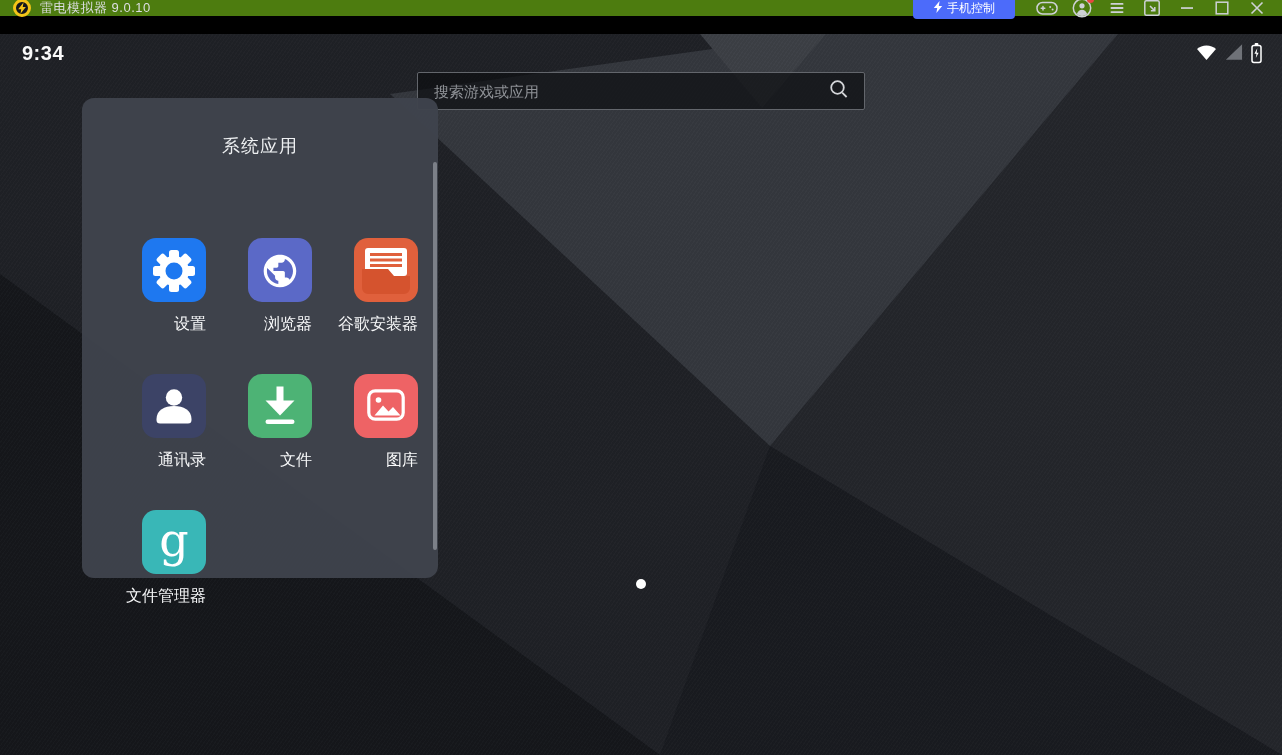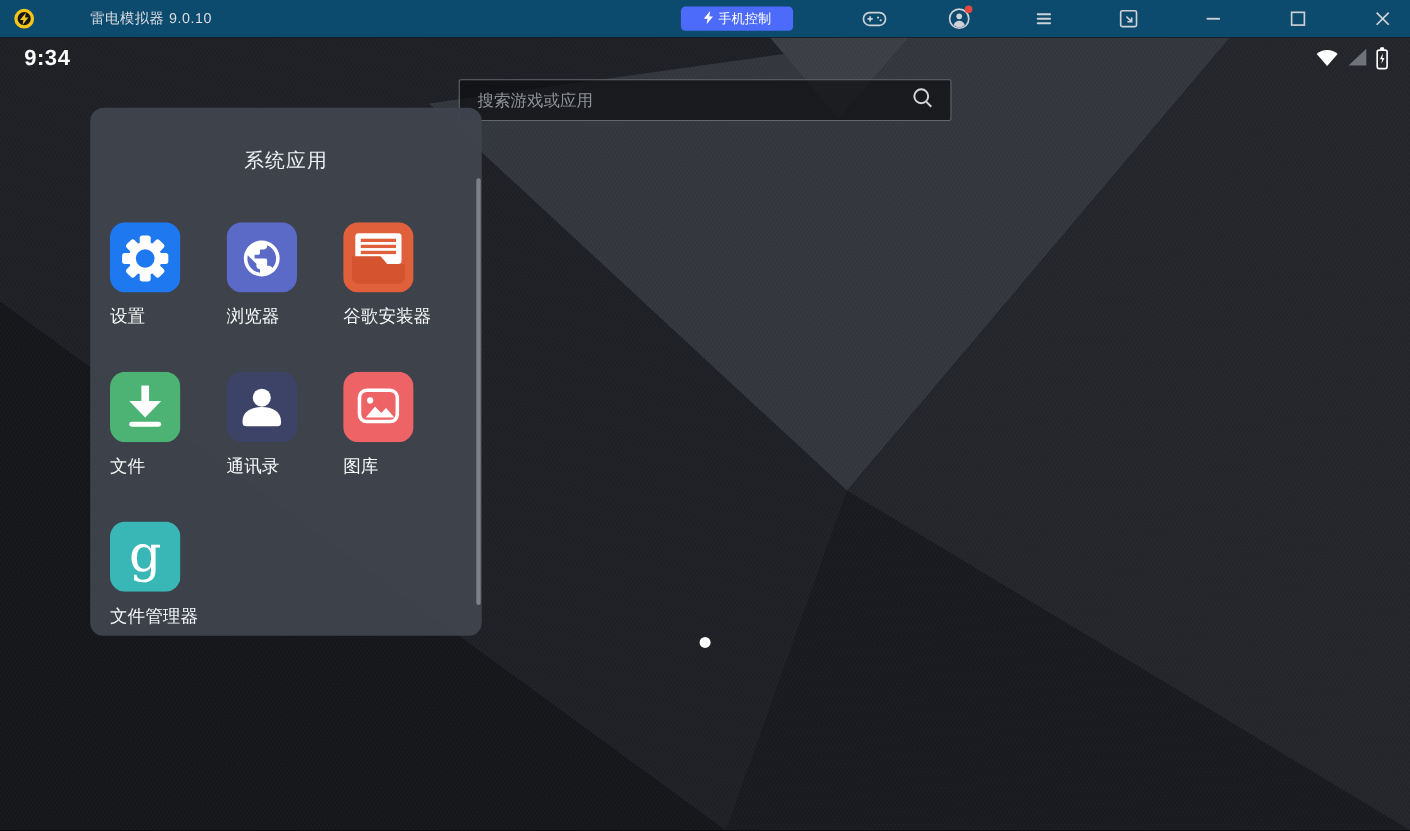--- a/index.html
+++ b/index.html
@@ -1,22 +1,22 @@
 <!DOCTYPE html>
 <html><head>
 <meta charset="utf-8">
 <style>
   * { margin:0; padding:0; box-sizing:border-box; }
   html,body { width:1282px; height:755px; overflow:hidden; background:#000;
               font-family:"Liberation Sans", sans-serif; }
   .stage { position:relative; width:1282px; height:755px; }
 
   
-  .titlebar { position:absolute; left:0; top:0; width:1282px; height:34px;
-              background:#0c4a6e; display:flex; align-items:center; padding:0 10px 0 12px;gap:42px; }
+  .titlebar { position:absolute; left:0; top:0; width:1282px; height:16px;
+              background:#4d7c0f; display:flex; align-items:center; padding:0 10px 0 12px; }
   .logo { width:20px; height:20px; display:block; }
   .win-title { color:#dcdee1; font-size:13px; margin-left:8px; letter-spacing:.5px; }
   .tb-spacer { flex:1; }
   .phone-ctrl { height:22px; display:flex; align-items:center; gap:4px; padding:0 20px;
                 border-radius:4px; background:#4c6bfa; color:#fff; font-size:12px;
                 border:none; cursor:pointer; margin-right:12px; }
   .tb-btn { width:30px; height:34px; display:flex; align-items:center; justify-content:center;
             position:relative; cursor:pointer; margin-left:5px; }
   .tb-btn svg { display:block; }
   .red-dot { position:absolute; top:5px; right:3px; width:7px; height:7px;
@@ -45,21 +45,21 @@
                      color:#cfd1d4; font-size:15px; font-family:inherit; }
   .searchbar input::placeholder { color:#8f9297; }
 
   
   .folder { position:absolute; left:82px; top:64px; width:356px; height:480px;
             background:rgba(63,67,76,.97); border-radius:12px; }
   .folder-title { position:absolute; top:36px; left:0; width:100%; text-align:center;
                   color:#eef0f2; font-size:18px; letter-spacing:1px; }
   .apps { position:absolute; left:18px; top:104px; width:318px;
           display:grid; grid-template-columns:repeat(3,106px); grid-auto-rows:136px; }
-  .app { display:flex; flex-direction:column; align-items:flex-start; cursor:pointer; }
+  .app { display:flex; flex-direction:column; align-items:flex-end; cursor:pointer;margin-top:36px; }
   .app-icon { width:64px; height:64px; display:block; }
   .app-label { margin-top:12px; color:#f7f8f9; font-size:16px; white-space:nowrap; }
   .fthumb { position:absolute; left:351px; top:64px; width:4px; height:388px;
             border-radius:2px; background:#7c8088; }
 
   .page-dot { position:absolute; left:636px; top:545px; width:10px; height:10px;
               border-radius:50%; background:#fff; }
 </style>
 </head>
 <body>
@@ -230,43 +230,43 @@
                   <rect x="16" y="26" width="32" height="3"></rect>
                 </g>
                 <path d="M8 31 H34 L40 38 H56 V50 a6 6 0 0 1 -6 6 H14 a6 6 0 0 1 -6 -6 Z" fill="#d5532e"></path>
               </svg>
             </span>
             <div class="app-label">谷歌安装器</div>
           </div>
           <div class="app">
             <span>
               <svg class="app-icon" viewBox="0 0 64 64">
+                <rect width="64" height="64" rx="14" fill="#3c4366"></rect>
+                <circle cx="32" cy="23.5" r="8.2" fill="#fff"></circle>
+                <path d="M14.5 45 c0-8.8 8-13 17.5-13 s17.5 4.2 17.5 13 v1 a3.5 3.5 0 0 1 -3.5 3.5 h-28 a3.5 3.5 0 0 1 -3.5 -3.5 z" fill="#fff"></path>
+              </svg>
+            </span>
+            <div class="app-label">通讯录</div>
+          </div>
+          <div class="app">
+            <span>
+              <svg class="app-icon" viewBox="0 0 64 64">
                 <rect width="64" height="64" rx="14" fill="#4db375"></rect>
                 <g fill="#fff">
                   <rect x="28.5" y="12.5" width="7" height="15"></rect>
                   <path d="M17.5 26.5 h29 L32 41.5 Z"></path>
                   <rect x="17.5" y="45.5" width="29" height="4.5" rx="2.25"></rect>
                 </g>
               </svg>
             </span>
             <div class="app-label">文件</div>
           </div>
           <div class="app">
             <span>
               <svg class="app-icon" viewBox="0 0 64 64">
-                <rect width="64" height="64" rx="14" fill="#3c4366"></rect>
-                <circle cx="32" cy="23.5" r="8.2" fill="#fff"></circle>
-                <path d="M14.5 45 c0-8.8 8-13 17.5-13 s17.5 4.2 17.5 13 v1 a3.5 3.5 0 0 1 -3.5 3.5 h-28 a3.5 3.5 0 0 1 -3.5 -3.5 z" fill="#fff"></path>
-              </svg>
-            </span>
-            <div class="app-label">通讯录</div>
-          </div>
-          <div class="app">
-            <span>
-              <svg class="app-icon" viewBox="0 0 64 64">
                 <rect width="64" height="64" rx="14" fill="#ee6365"></rect>
                 <rect x="14.8" y="16.8" width="34.4" height="28.4" rx="6.5" fill="none" stroke="#fff" stroke-width="3.2"></rect>
                 <circle cx="24.5" cy="26" r="2.8" fill="#fff"></circle>
                 <path d="M20.5 41.5 l8.5-10 5.5 6 4.5-4.5 7.5 8.5 z" fill="#fff"></path>
               </svg>
             </span>
             <div class="app-label">图库</div>
           </div>
           <div class="app">
             <span>

